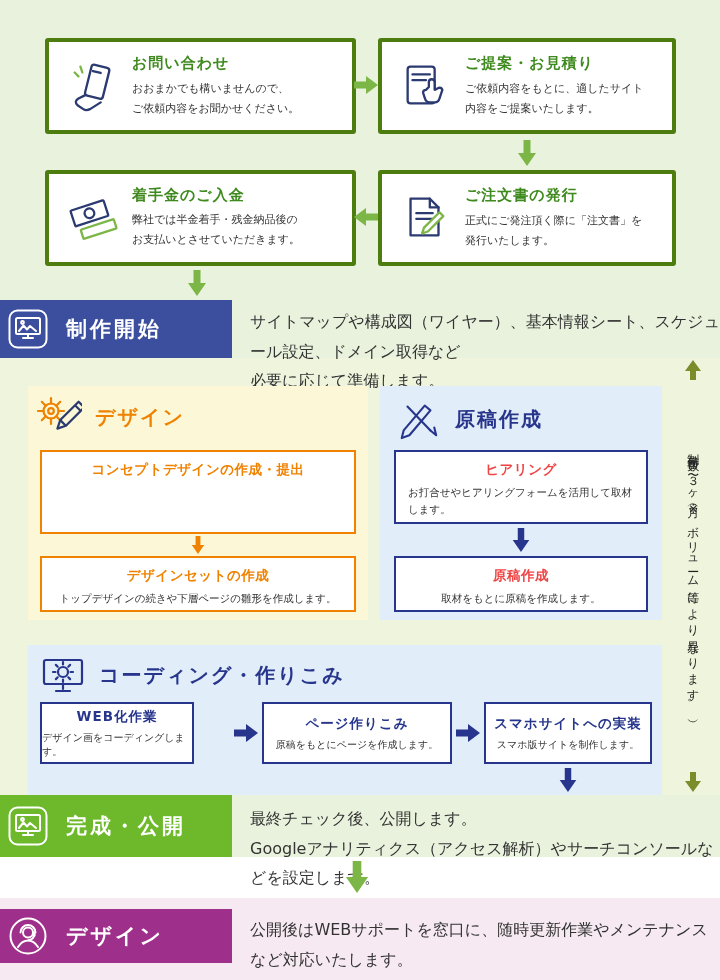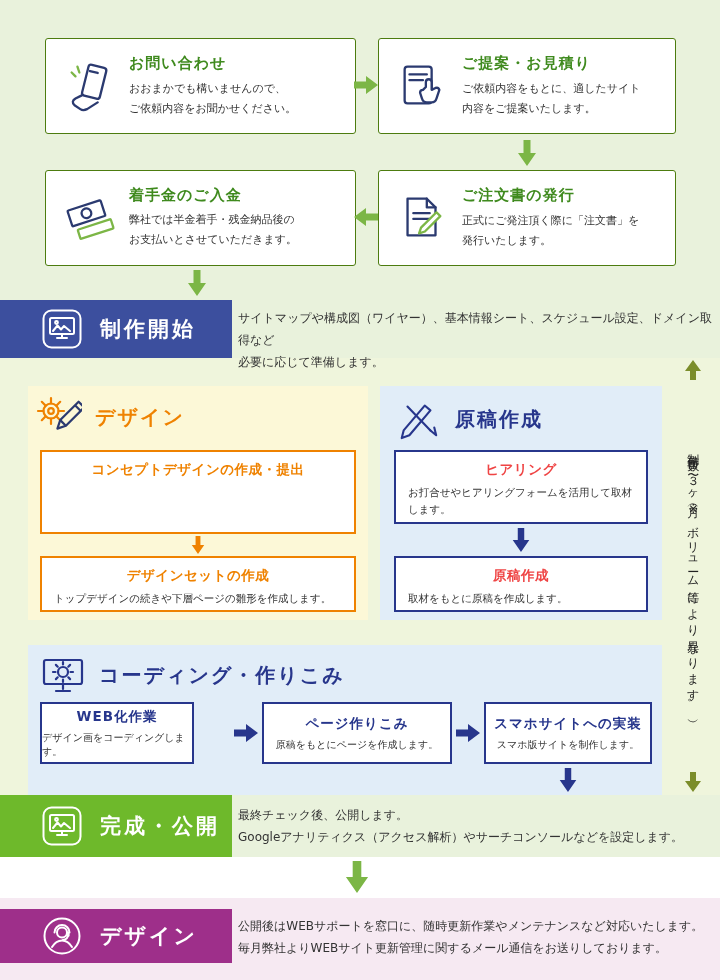--- a/index.html
+++ b/index.html
@@ -9,49 +9,49 @@
   .abs { position:absolute; }
 
   
   .sec-top      { left:0; top:0;     width:720px; height:358px; background:#e9f2dc; }
   .sec-mid      { left:0; top:358px; width:720px; height:437px; background:#eff5dc; }
   .row-complete { left:0; top:795px; width:720px; height:62px;  background:#e9f2dc; }
   .sec-gap      { left:0; top:857px; width:720px; height:41px;  background:#ffffff; }
   .sec-support  { left:0; top:898px; width:720px; height:82px;  background:#f6e9f2; }
 
   
-  .fbox { position:absolute; background:#fff; border:1px solid #4d7c0f; border-radius:3px;
+  .fbox { position:absolute; background:#fff; border:4px solid #4d7c0f; border-radius:3px;
           display:flex; align-items:center; gap:13px; padding:10px 10px 10px 16px; }
   .fbox .ic { flex:0 0 54px; width:54px; height:54px; }
   .fbox .ft { flex:1; }
   .fbox h3 { color:#3f8a1e; font-size:15px; font-weight:bold; margin-bottom:6px; letter-spacing:1px; }
   .fbox p  { font-size:11px; color:#333; line-height:1.75; white-space:pre-line; }
 
   
-  .banner { position:absolute; left:0; width:232px; display:flex; align-items:center; gap:18px; padding-left:42px; }
+  .banner { position:absolute; left:0; width:232px; display:flex; align-items:center; gap:18px; padding-left:8px; }
   .banner h2 { color:#fff; font-size:21px; font-weight:bold; letter-spacing:3px; }
   .banner .bic { width:40px; height:40px; flex:0 0 40px; }
-  .bdesc { position:absolute; left:238px; font-size:12px; color:#333; line-height:1.85; white-space:pre-line; }
+  .bdesc { position:absolute; left:250px; font-size:16px; color:#333; line-height:1.85; white-space:pre-line; }
 
   
   .phead { position:absolute; display:flex; align-items:center; gap:13px; }
   .phead .hic { width:46px; height:46px; flex:0 0 46px; }
   .phead h2 { font-size:20px; font-weight:bold; letter-spacing:2px; }
   .phead.orange h2 { color:#ef8200; }
   .phead.navy h2   { color:#27368c; }
 
   
   .sbox { position:absolute; background:#fff; padding:9px 12px; }
   .sbox.orange { border:2px solid #ef8200; }
   .sbox.navy   { border:2px solid #27368c; }
   .sbox h4 { font-size:13.5px; font-weight:bold; text-align:center; margin-bottom:5px; letter-spacing:0.5px; }
   .sbox.orange h4 { color:#ef8200; }
   .sbox.navy h4   { color:#ef4444; }
   .sbox p { font-size:10.5px; color:#333; line-height:1.65; }
-  .sbox.tc p { text-align:left; }
+  .sbox.tc p { text-align:center; }
 
   
   .cbox { position:absolute; background:#fff; border:2px solid #27368c;
           display:flex; flex-direction:column; align-items:center; justify-content:center; gap:5px; }
   .cbox h4 { color:#27368c; font-size:13.5px; font-weight:bold; letter-spacing:1px; }
   .cbox p  { font-size:10px; color:#333; }
 
   
   .vnote { position:absolute; left:668px; top:360px; width:50px; height:436px;
            display:flex; flex-direction:column; align-items:center; justify-content:space-between; }

